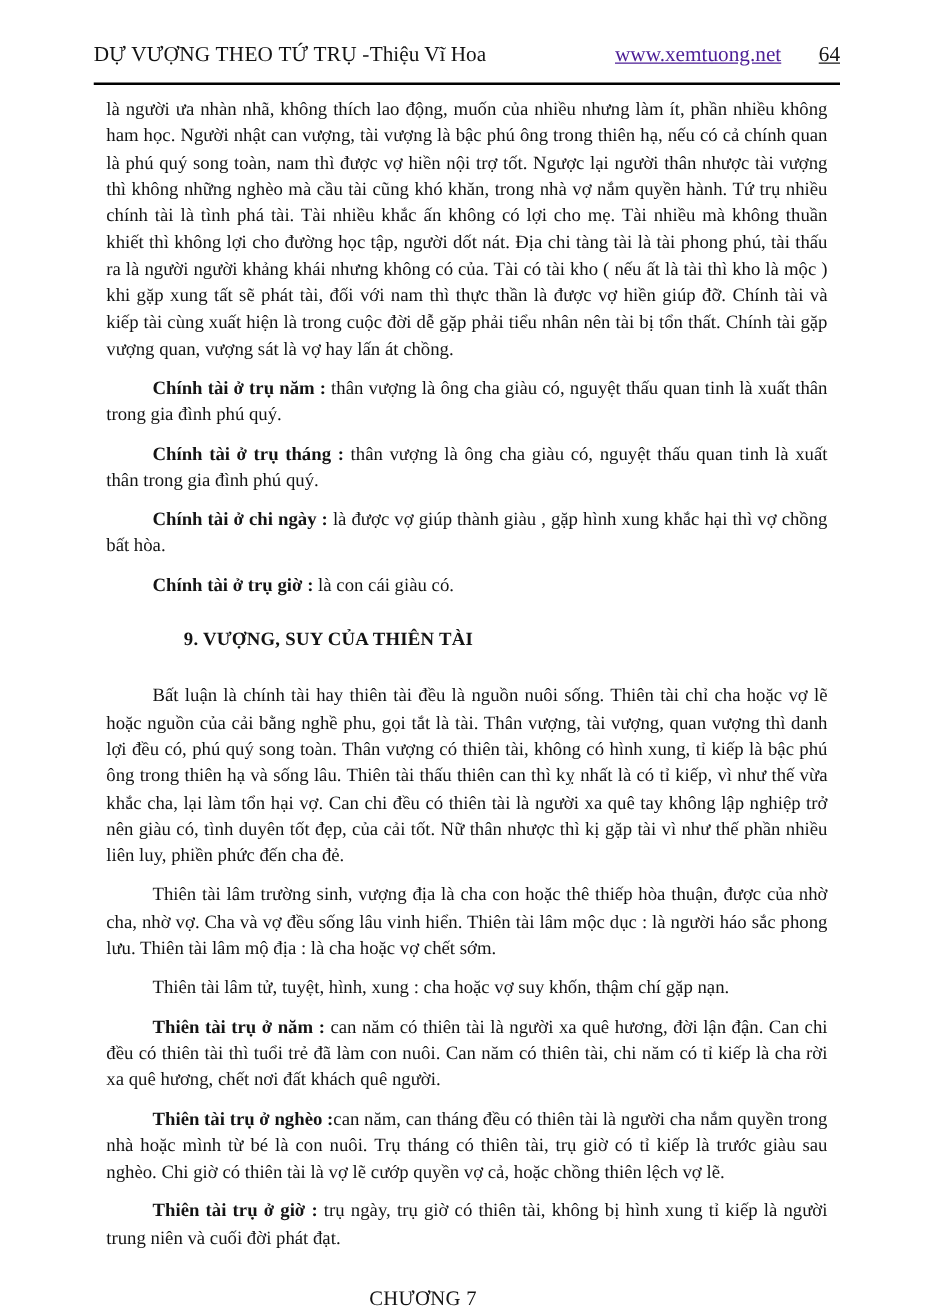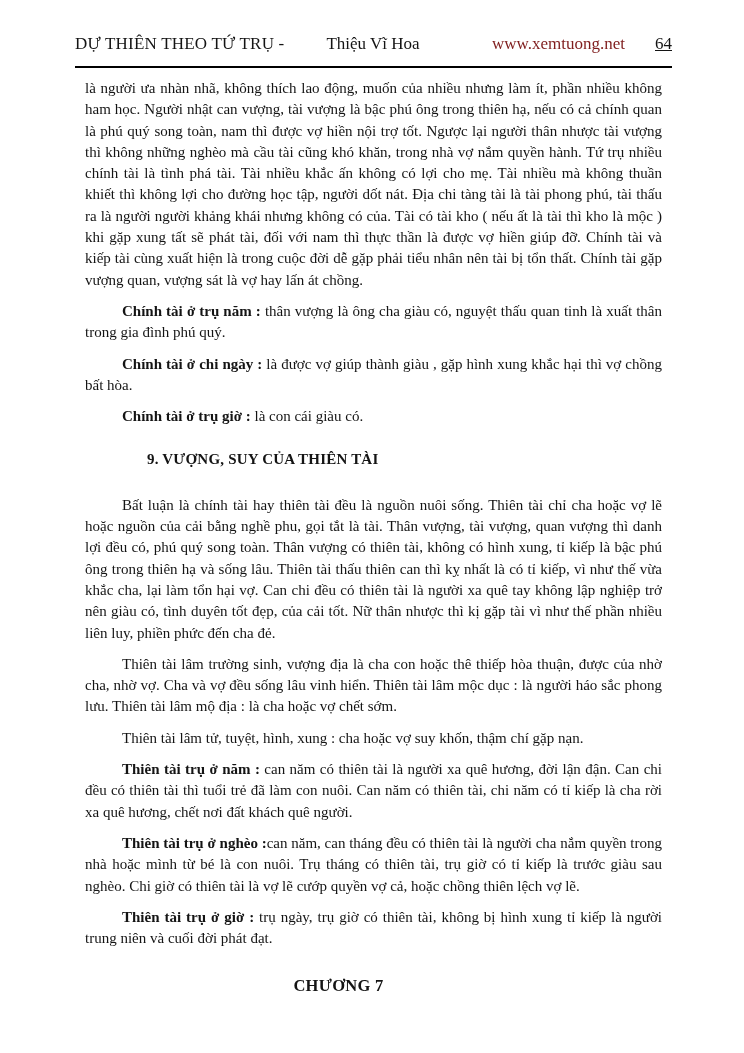--- a/index.html
+++ b/index.html
@@ -22,24 +22,25 @@
   .header {
     display: flex;
     align-items: baseline;
     font-size: 17px;
     padding-bottom: 12px;
     border-bottom: 2px solid #000000;
     margin-bottom: 8px;
     white-space: nowrap;
   }
   .header .title { letter-spacing: 0.2px; }
-  .header .author { margin-left: 42px; }
+  .header .author { }
   .header .site {
     margin-left: auto;
-    color: #7f1d1d;
+    text-decoration: underline;
+    color: #4c1d95;
   }
   .header .pagenum { margin-left: 30px; text-decoration: underline; }
   .body-text {
     font-size: 15px;
     line-height: 21.3px;
     text-align: justify;
   }
   .body-text p {
     margin: 10px;
     text-indent: 37px;
@@ -48,45 +49,46 @@
   .lead { font-weight: bold; }
   h2.section-heading {
     font-size: 15px;
     font-weight: bold;
     margin: 22px 0 24px 72px;
     text-align: left;
     letter-spacing: 0.2px;
   }
   h2.chapter-heading {
     font-size: 16.5px;
-    font-weight: bold;
+    font-weight: normal;
     text-align: center;
     margin: 26px 70px 0 0;
     letter-spacing: 0.3px;
   }
 </style>
 </head>
 <body>
 
 <div class="page">
 
   <div class="header">
-    <span class="title">DỰ THIÊN THEO TỨ TRỤ -</span>
+    <span class="title">DỰ VƯỢNG THEO TỨ TRỤ -</span>
     <span class="author">Thiệu Vĩ Hoa</span>
     <span class="site">www.xemtuong.net</span>
     <span class="pagenum">64</span>
   </div>
 
   <div class="body-text">
 
     <p class="noindent"><b class="lead"></b><span>là người ưa nhàn nhã, không thích lao động, muốn của nhiều nhưng làm ít, phần nhiều không ham học. Người nhật can vượng, tài vượng là bậc phú ông trong thiên hạ, nếu có cả chính quan là phú quý song toàn, nam thì được vợ hiền nội trợ tốt. Ngược lại người thân nhược tài vượng thì không những nghèo mà cầu tài cũng khó khăn, trong nhà vợ nắm quyền hành. Tứ trụ nhiều chính tài là tình phá tài. Tài nhiều khắc ấn không có lợi cho mẹ. Tài nhiều mà không thuần khiết thì không lợi cho đường học tập, người dốt nát. Địa chi tàng tài là tài phong phú, tài thấu ra là người người khảng khái nhưng không có của. Tài có tài kho ( nếu ất là tài thì kho là mộc ) khi gặp xung tất sẽ phát tài, đối với nam thì thực thần là được vợ hiền giúp đỡ. Chính tài và kiếp tài cùng xuất hiện là trong cuộc đời dễ gặp phải tiểu nhân nên tài bị tổn thất. Chính tài gặp vượng quan, vượng sát là vợ hay lấn át chồng.</span></p>
 
 
     <p><b class="lead">Chính tài ở trụ năm :</b><span> thân vượng là ông cha giàu có, nguyệt thấu quan tinh là xuất thân trong gia đình phú quý.</span></p>
 
+    <p><b class="lead">Chính tài ở trụ tháng :</b><span> thân vượng là ông cha giàu có, nguyệt thấu quan tinh là xuất thân trong gia đình phú quý.</span></p>
 
     <p><b class="lead">Chính tài ở chi ngày :</b><span> là được vợ giúp thành giàu , gặp hình xung khắc hại thì vợ chồng bất hòa.</span></p>
 
     <p><b class="lead">Chính tài ở trụ giờ :</b><span> là con cái giàu có.</span></p>
 
     <h2 class="section-heading">9.  VƯỢNG, SUY CỦA THIÊN TÀI</h2>
 
     <p><b class="lead"></b><span>Bất luận là chính tài hay thiên tài đều là nguồn nuôi sống. Thiên tài chỉ cha hoặc vợ lẽ hoặc nguồn của cải bằng nghề phu, gọi tắt là tài. Thân vượng, tài vượng, quan vượng thì danh lợi đều có, phú quý song toàn. Thân vượng có thiên tài, không có hình xung, tỉ kiếp là bậc phú ông trong thiên hạ và sống lâu. Thiên tài thấu thiên can thì kỵ nhất là có tỉ kiếp, vì như thế vừa khắc cha, lại làm tổn hại vợ. Can chi đều có thiên tài là người xa quê tay không lập nghiệp trở nên giàu có, tình duyên tốt đẹp, của cải tốt. Nữ thân nhược thì kị gặp tài vì như thế phần nhiều liên luy, phiền phức đến cha đẻ.</span></p>
 
     <p><b class="lead"></b><span>Thiên tài lâm trường sinh, vượng địa là cha con hoặc thê thiếp hòa thuận, được của nhờ cha, nhờ vợ. Cha và vợ đều sống lâu vinh hiển. Thiên tài lâm mộc dục : là người háo sắc phong lưu. Thiên tài lâm mộ địa : là cha hoặc vợ chết sớm.</span></p>

